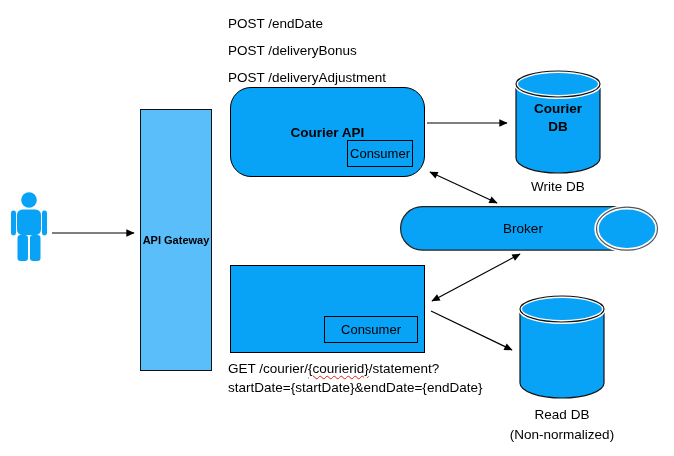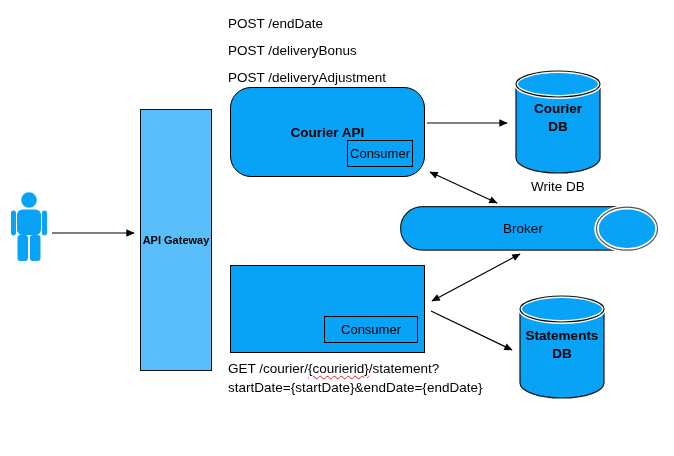--- a/index.html
+++ b/index.html
@@ -98,21 +98,24 @@
     <ellipse cx="43" cy="14" rx="42" ry="13" fill="none" stroke="#111" stroke-width="1.2"></ellipse>
   </svg>
   <div class="abs db-label" style="left:525px;top:100px;width:66px;">Courier DB</div>
   <div class="abs caption" style="left:490px;top:177px;width:136px;">Write DB</div>
 
   <svg class="abs" style="left:519px;top:294px;" width="86" height="106" viewBox="0 0 86 104">
     <path d="M1 15 V88 A42 15 0 0 0 85 88 V15 Z" style="fill:var(--primary-blue)" stroke="#111" stroke-width="1.2"></path>
     <ellipse cx="43" cy="14" rx="42" ry="13" style="fill:var(--primary-blue)" stroke="#ffffff" stroke-width="4"></ellipse>
     <ellipse cx="43" cy="14" rx="42" ry="13" fill="none" stroke="#111" stroke-width="1.2"></ellipse>
   </svg>
-  <div class="abs db-label" style="left:522px;top:327px;width:80px;">Statements DB</div>
+  <div class="abs caption" style="left:494px;top:405px;width:136px;">
+    <div>Read DB</div>
+    <div>(Non-normalized)</div>
+  </div>
 
   <div class="abs get-endpoint">
     <div><span>GET /courier/</span><span class="squiggle">{courierid}</span><span>/statement?</span></div>
     <div>startDate={startDate}&amp;endDate={endDate}</div>
   </div>
 
   <svg class="overlay" width="674" height="456" viewBox="0 0 674 456">
     <defs>
       <marker id="ah" viewBox="0 0 10 10" refX="8.5" refY="5" markerWidth="8" markerHeight="8" orient="auto-start-reverse">
         <path d="M0.5 1.2 L9.2 5 L0.5 8.8 Z" fill="#000"></path>

